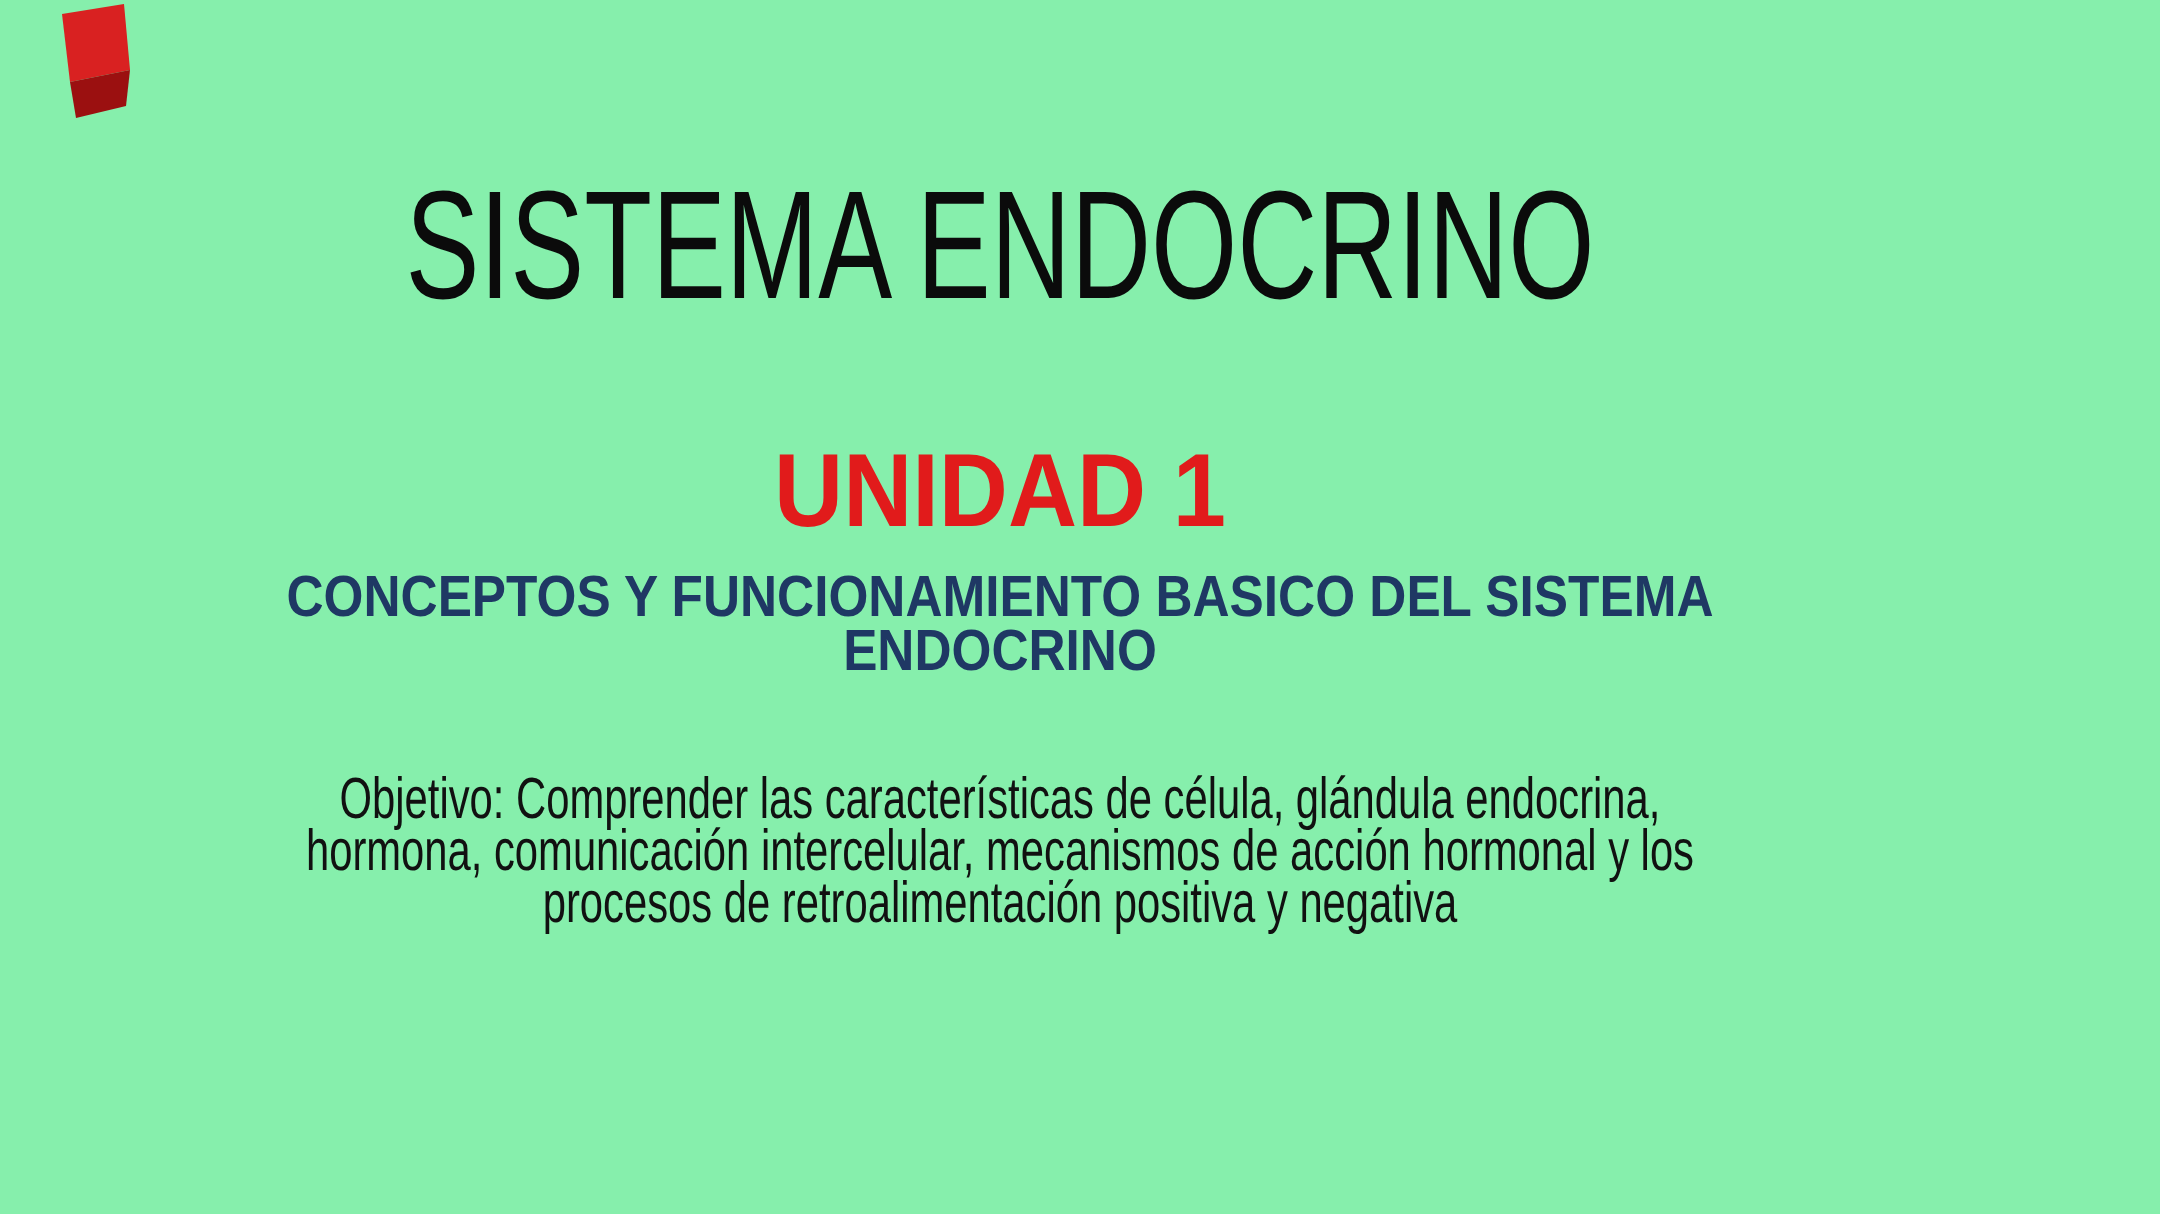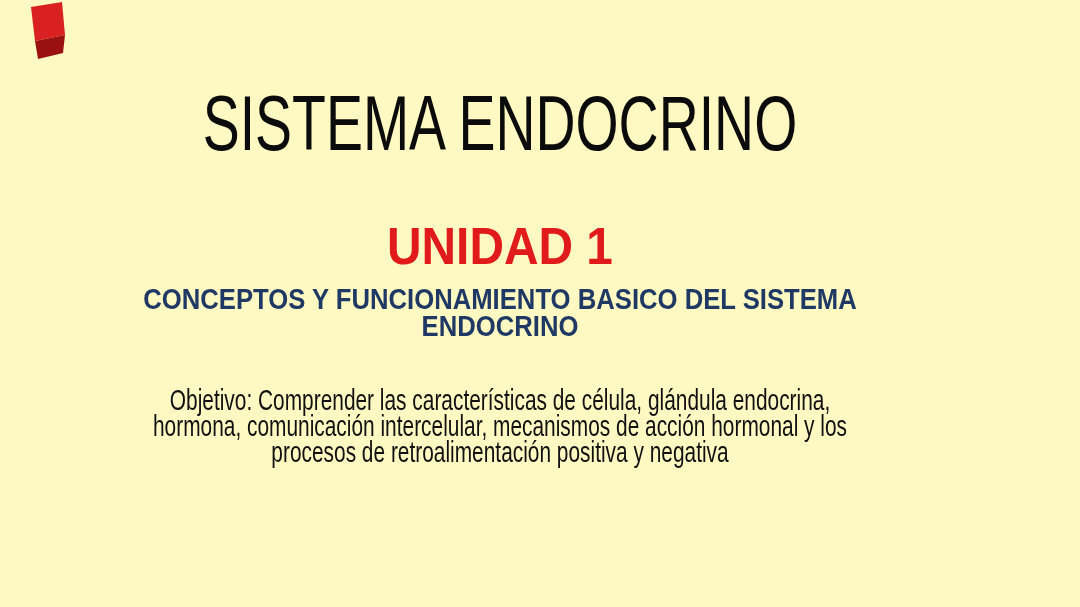--- a/index.html
+++ b/index.html
@@ -4,21 +4,21 @@
 <style>
   html, body {
     margin: 0;
     padding: 0;
     background: #ffffff;
   }
   .slide {
     position: relative;
     width: 1080px;
     height: 607px;
-    background: #fef9c3;
+    background: #86efac;
     overflow: hidden;
     font-family: "Liberation Sans", "DejaVu Sans", sans-serif;
   }
   
   .tblock {
     position: absolute;
     left: -75px;
     width: 1150px;
     text-align: center;
     line-height: 1;

